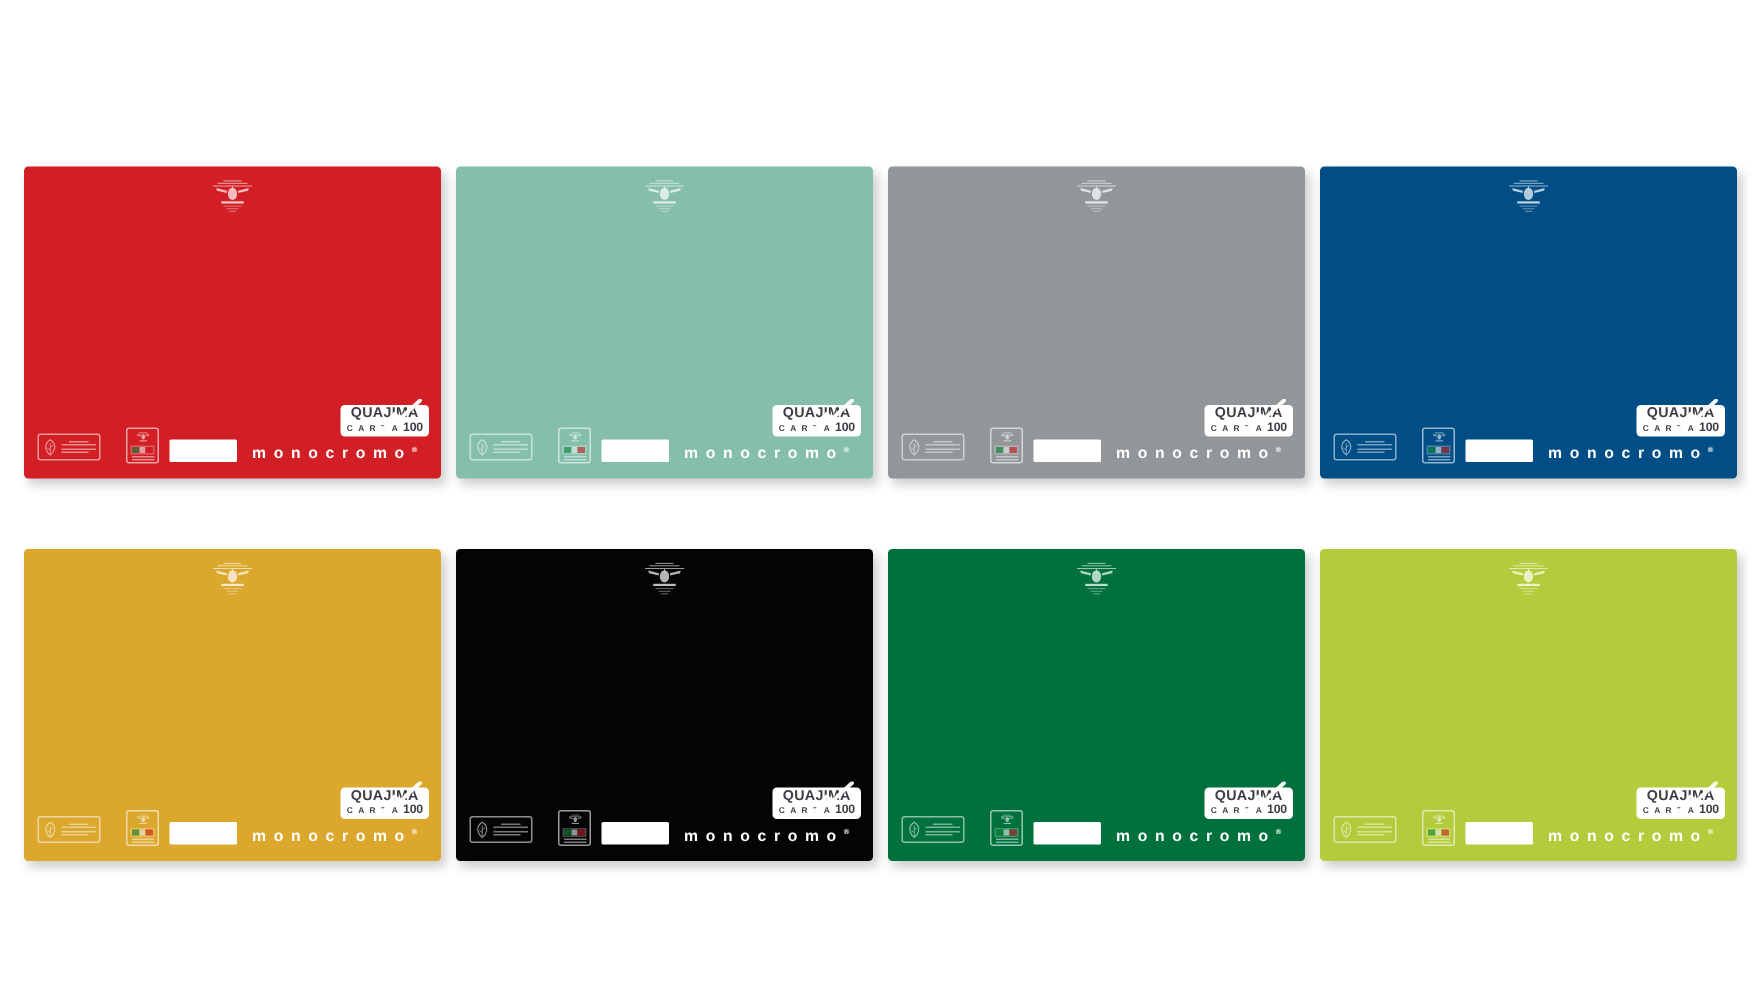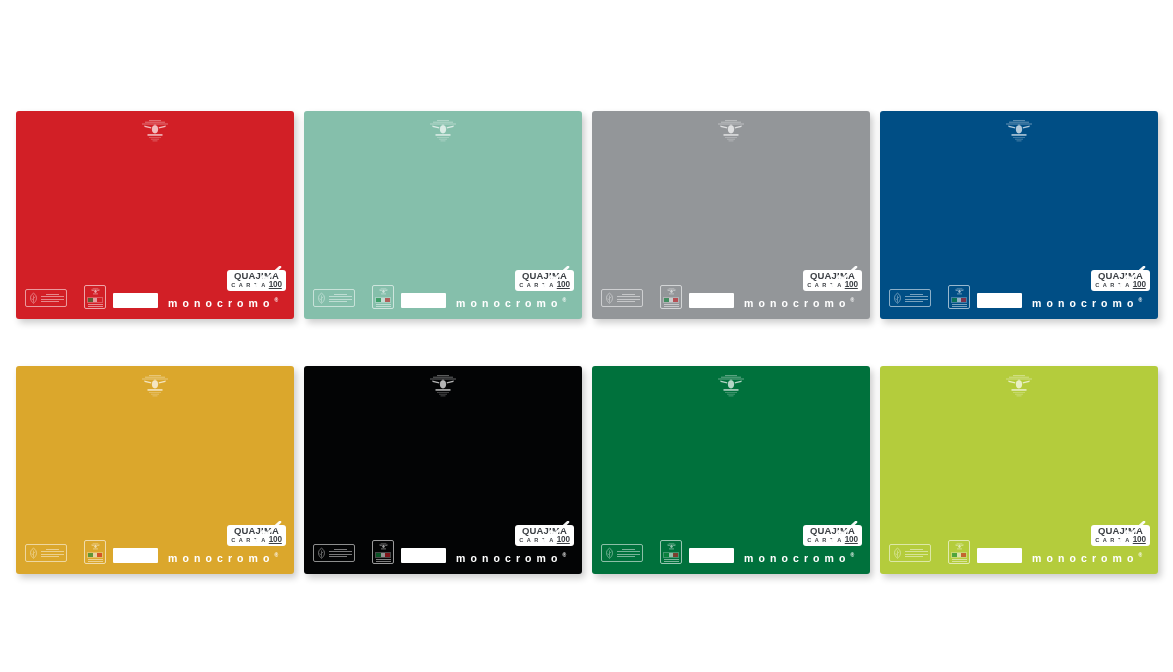--- a/index.html
+++ b/index.html
@@ -205,21 +205,20 @@
     font-weight: 700;
     line-height: 7px;
     letter-spacing: 1.1px;
     color: #3b3f44;
     white-space: nowrap;
     font-family: "Liberation Sans", sans-serif;
   }
   .quality-logo .ql-bot b {
     font-size: 8.2px;
     letter-spacing: -0.2px;
-    text-decoration: underline;
   }
   .quality-logo .ql-check {
     position: absolute;
     left: 26px;
     top: -2px;
     width: 30px;
     height: 25px;
     pointer-events: none;
   }
 

